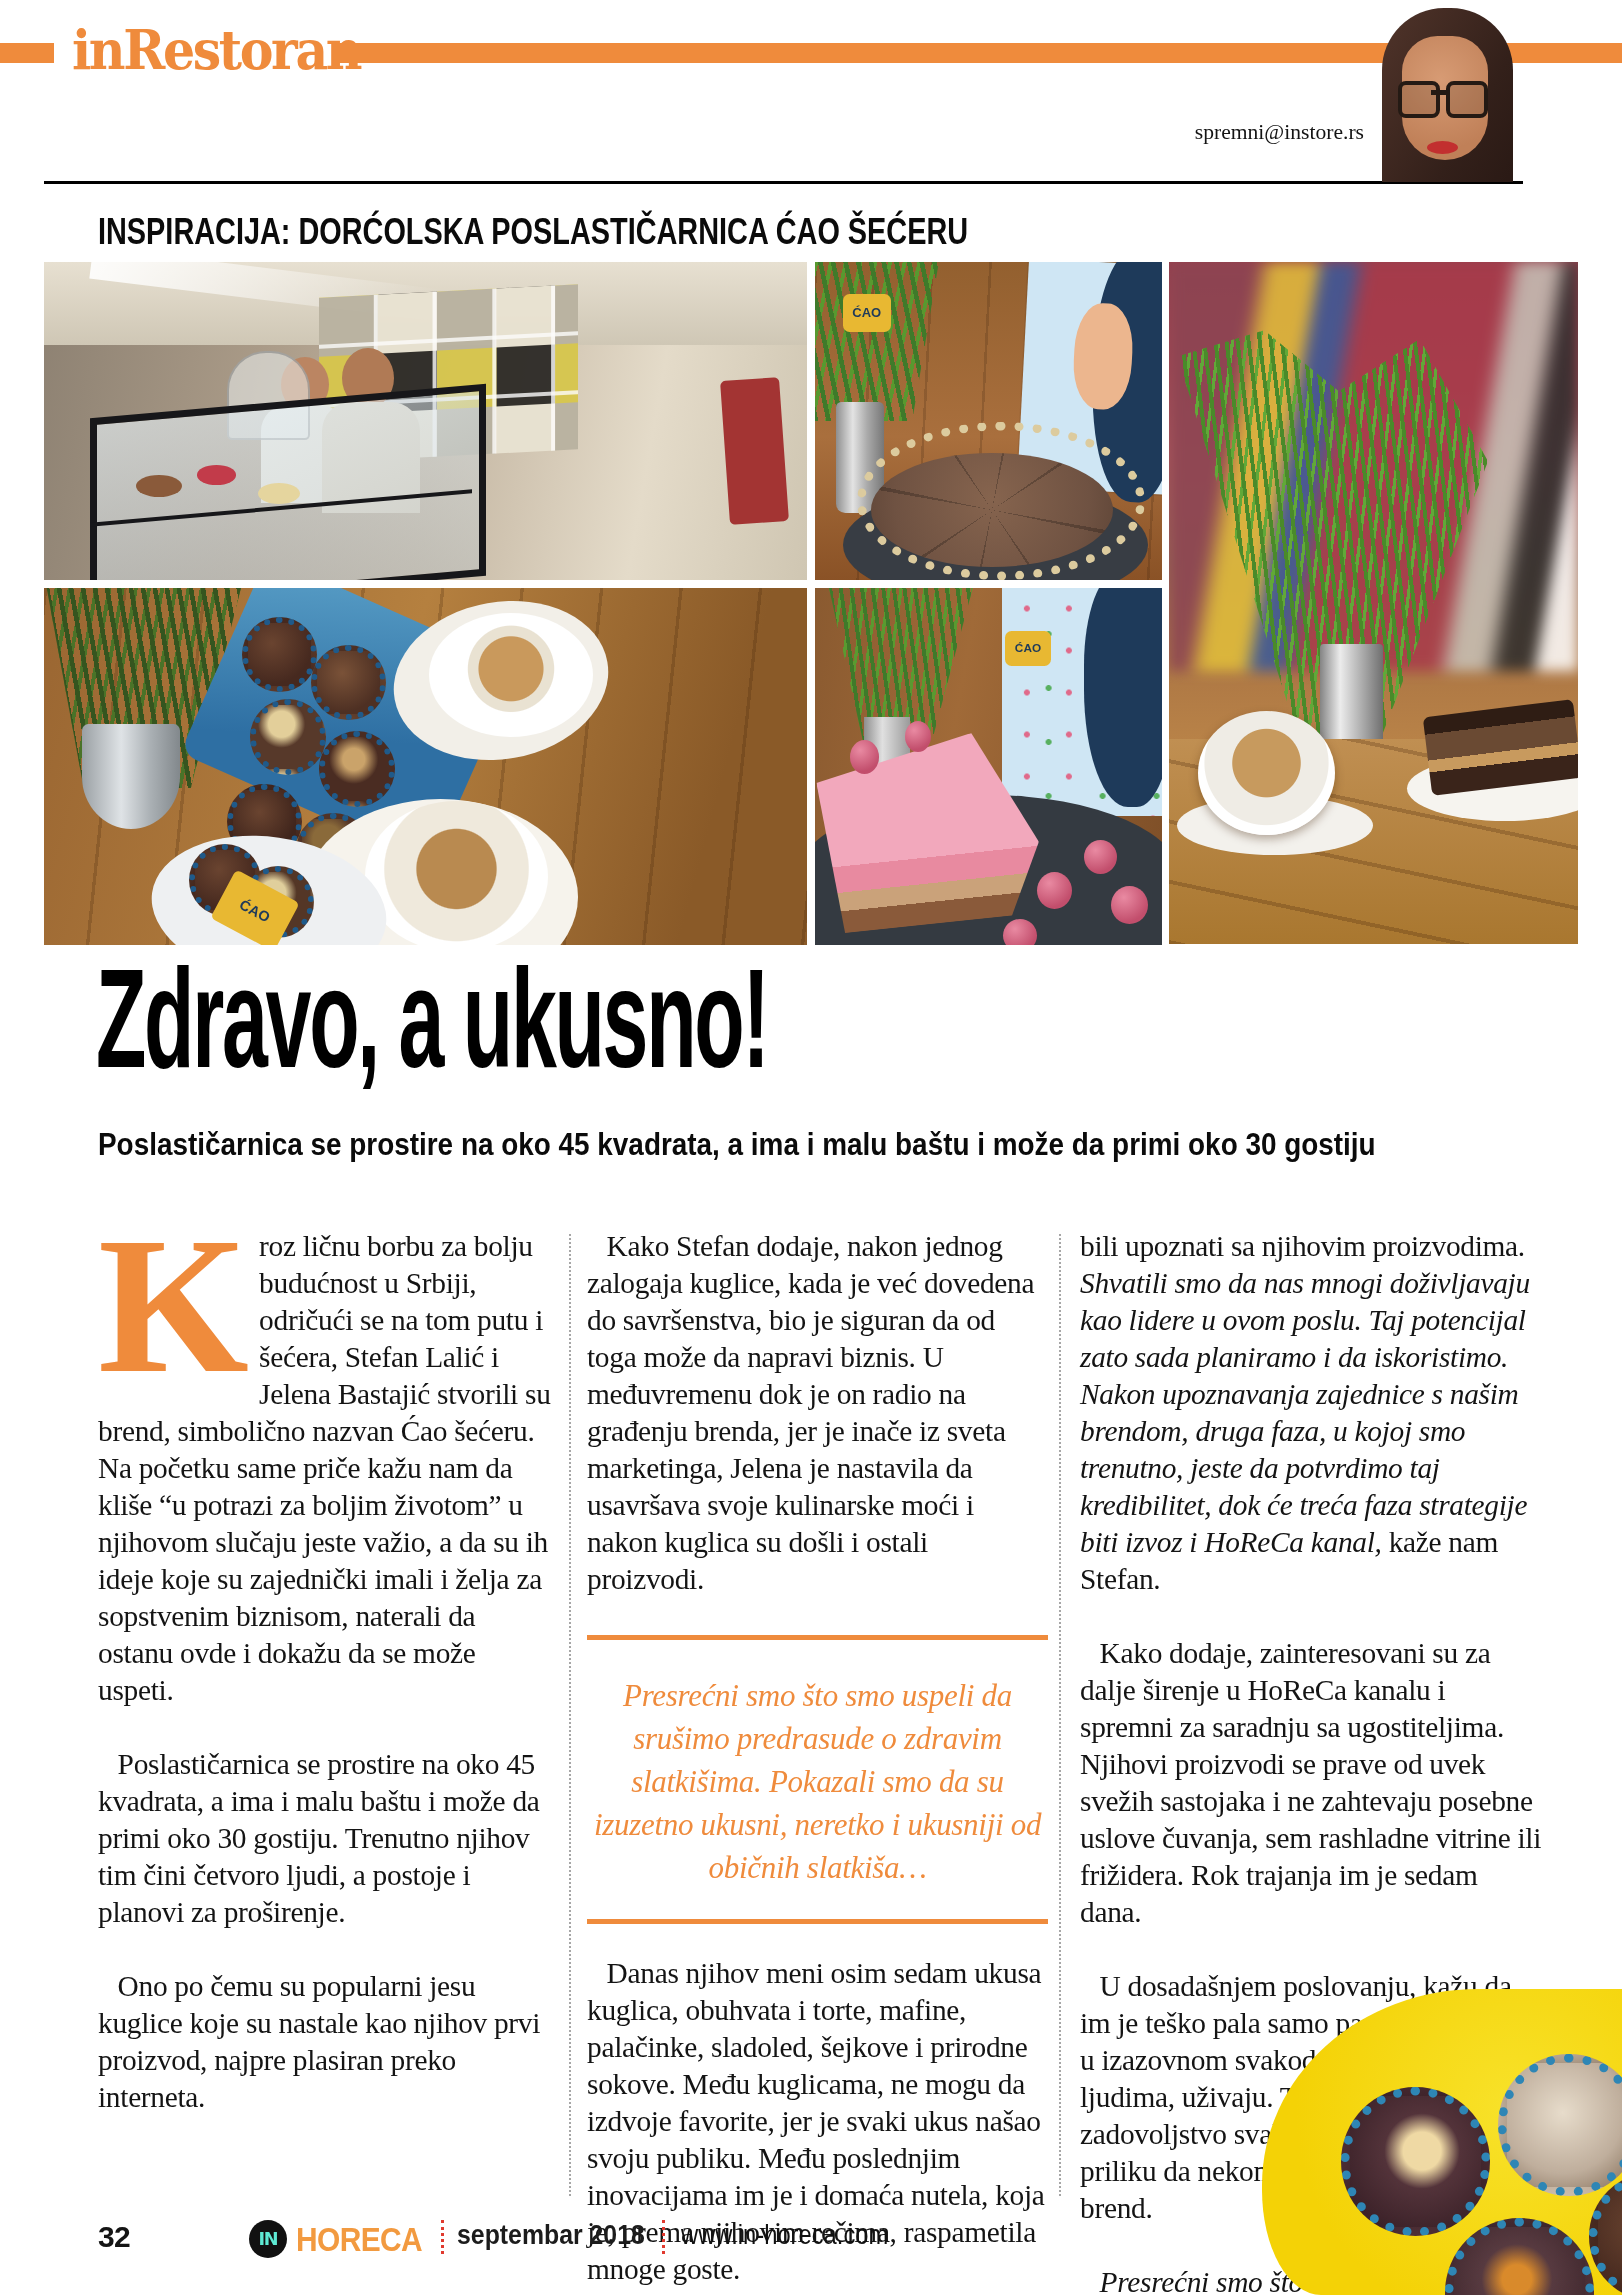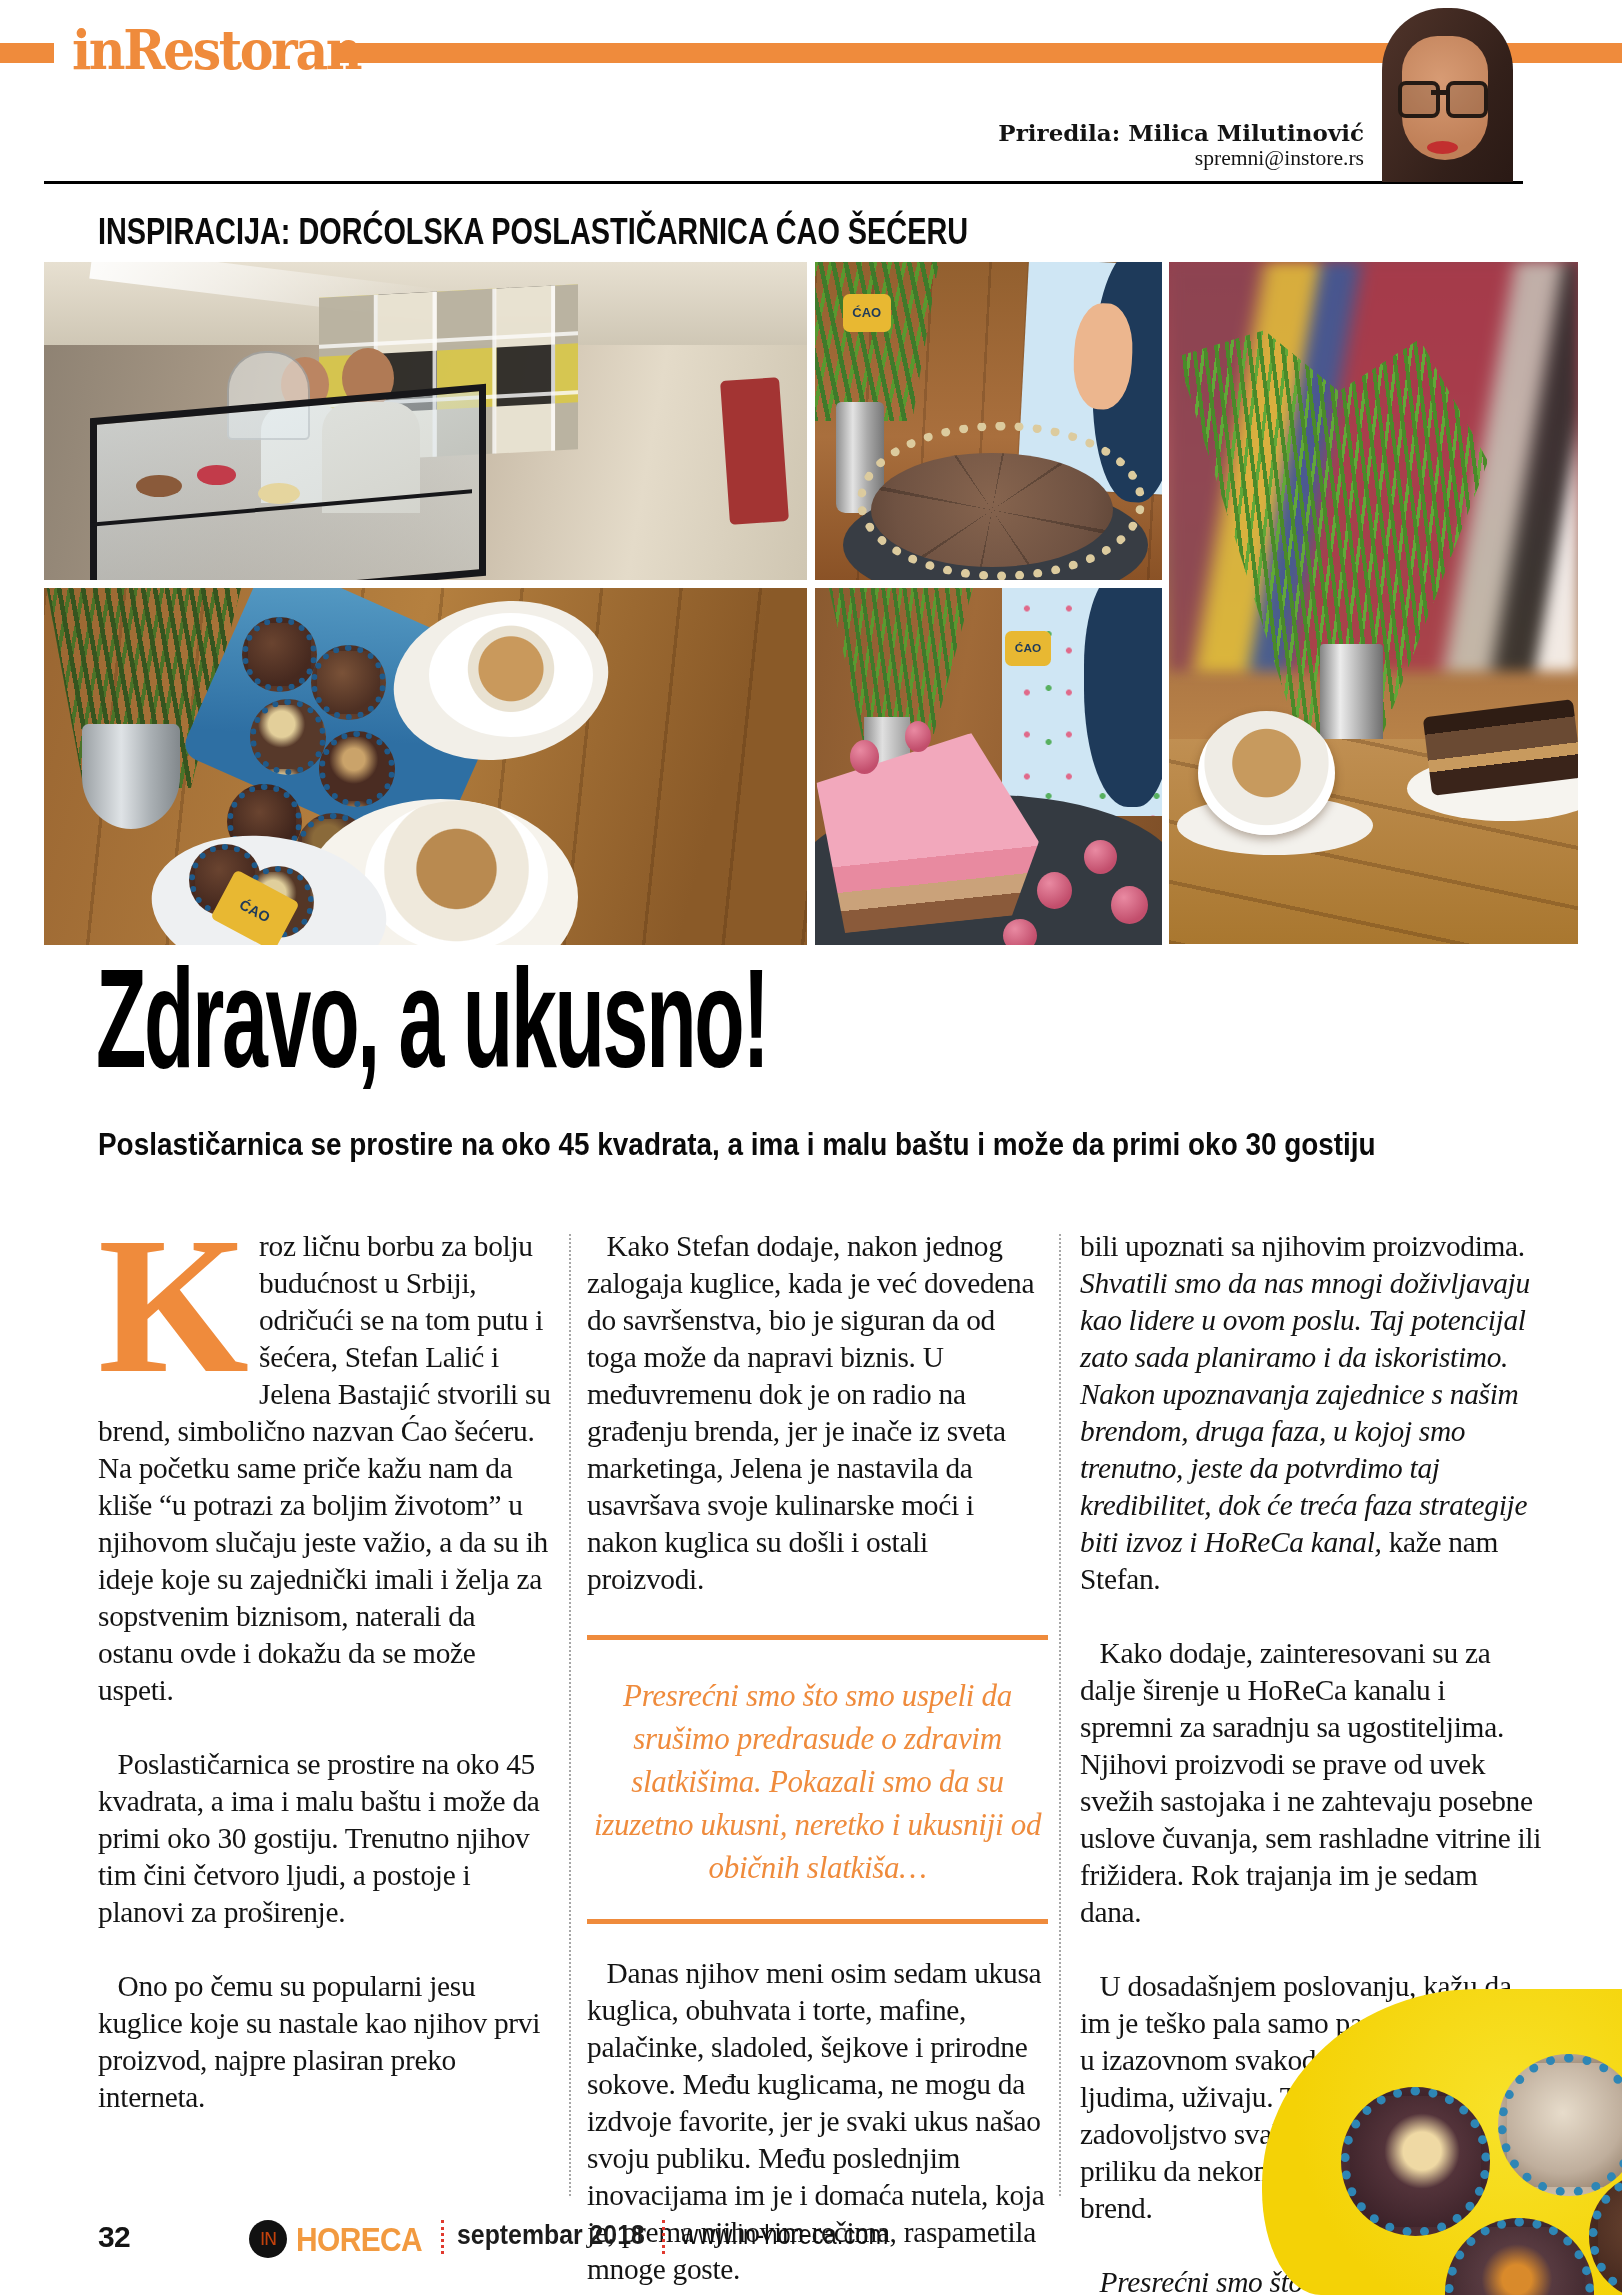--- a/index.html
+++ b/index.html
@@ -166,37 +166,36 @@
         border-radius:216px 0 0 59px / 196px 0 0 105px;}
   .blob .t{position:absolute;border:9.2px dotted #2e86b5;border-radius:50%;}
   .blob .bt1{left:79px;top:98px;width:131px;height:131px;background:radial-gradient(circle at 55% 42%,#efd9a4 0 18%,#53333a 36%,#3c2229 80%);}
   .blob .bt2{left:236px;top:65px;width:124px;height:124px;background:radial-gradient(circle at 45% 40%,#e7dccb,#bfae9c 60%,#8a7560 95%);}
   .blob .bt3{left:183px;top:229px;width:131px;height:131px;background:radial-gradient(circle at 48% 40%,#d98a2b 0 14%,#573a40 34%,#3e262c 80%);}
   .blob .bt4{left:327px;top:183px;width:111px;height:111px;background:radial-gradient(circle at 40% 40%,#6a4430,#46291f 70%);}
 
   
   .footer{left:98px;top:2220px;height:46px;display:flex;align-items:flex-start;font-family:"Liberation Sans",sans-serif;}
   .pageno{font-weight:bold;font-size:30px;letter-spacing:-0.7px;}
-  .inlogo{margin-left:119px;width:38px;height:38px;border-radius:50%;background:#111;color:#c2410c;
+  .inlogo{margin-left:119px;width:38px;height:38px;border-radius:50%;background:#111;color:#5eead4;
           display:flex;align-items:center;justify-content:center;font-family:"DejaVu Sans",sans-serif;
-          font-weight:normal;font-size:17.7px;letter-spacing:-1.3px;}
+          font-weight:bold;font-size:17.7px;letter-spacing:-1.3px;}
   .horeca{margin-left:9.2px;color:#f29a40;font-weight:bold;font-size:34px;letter-spacing:-0.7px;transform:scaleX(.88);transform-origin:left center;}
   .fsep{width:0;height:34px;border-left:3.3px dotted #e0392e;margin:0 13px 0 1.3px;}
   .fdate{font-weight:bold;font-size:27px;color:#1c1c1c;transform:scaleX(.92);transform-origin:left center;}
   .furl{font-size:27px;color:#111;transform:scaleX(.88);transform-origin:left center;margin-left:2.6px;}
 </style>
 </head>
 <body>
 
 <div class="abs bar" style="left:0;top:43px;width:54px;"></div>
 <div class="abs logo">inRestoran</div>
 <div class="abs bar" style="left:335px;top:43px;width:1288px;"></div>
 
 <div class="abs byline">
-  <div class="who">Priredila: Milica Milutinović</div>
   <div class="mail">spremni@instore.rs</div>
 </div>
 
 <div class="abs portrait" title="Priredila: Milica Milutinović">
   <div class="hair"></div>
   <div class="face"></div>
   <div class="glass g1"></div>
   <div class="glass g2"></div>
   <div class="gbridge"></div>
   <div class="lips"></div>

